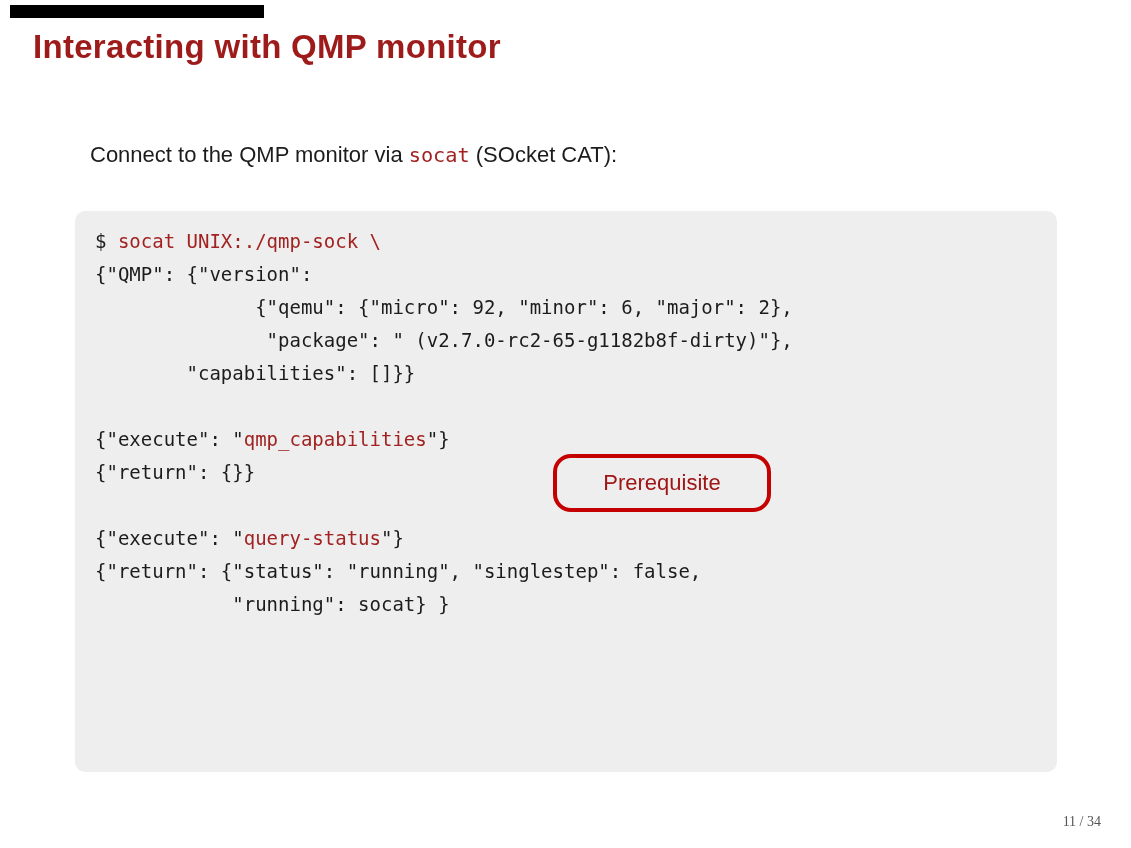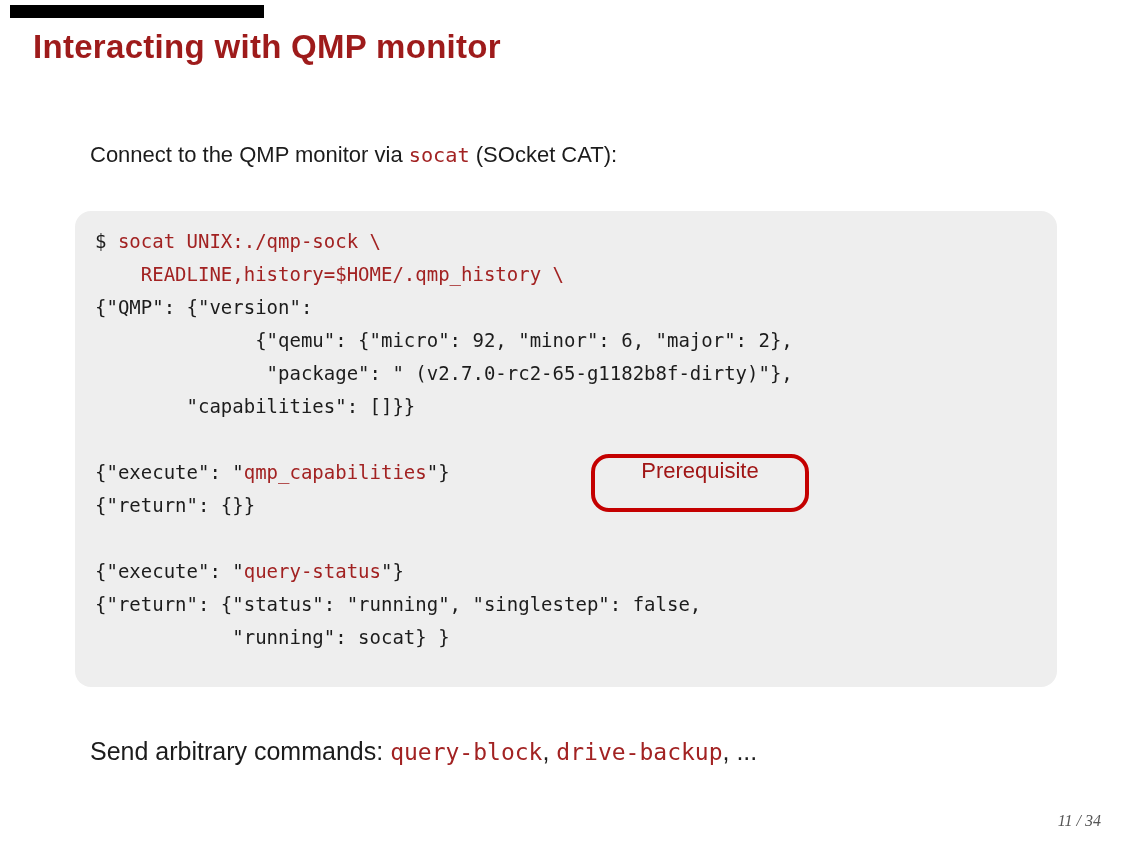--- a/index.html
+++ b/index.html
@@ -30,81 +30,78 @@
     position: absolute; left: 90px; top: 737px;
     font-size: 25px; color: var(--text, #1c1c1c);
   }
   .inline-code {
     font-family: "DejaVu Sans Mono", "Liberation Mono", monospace;
     color: var(--code-red, #a22222);
     font-size: 0.92em;
   }
   .codeblock {
     position: absolute; left: 75px; top: 211px;
-    width: 982px; height: 476px;
+    width: 982px; height: 561px;
     background: var(--code-bg, #eeeeee);
-    border-radius: 16px;
+    border-radius: 10px;
   }
   .code-lines {
     position: absolute; left: 20px; top: 14px; right: 8px;
     font-family: "DejaVu Sans Mono", "Liberation Mono", monospace;
     font-size: 19px; line-height: 33px;
     color: var(--text, #222222);
   }
   .code-line { white-space: pre; }
   .seg-plain { color: var(--text, #222222); }
   .seg-highlight { color: var(--code-red, #a22222); }
   .seg-bold { font-weight: normal; color: var(--text, #222222); }
   .badge {
-    position: absolute; left: 516px; top: 243px;
+    position: absolute; left: 478px; top: 243px;
     width: 218px; height: 58px;
     border: 4px solid var(--badge-border, #c40000);
     border-radius: 18px;
-    display: flex; justify-content: center;
+    display: flex; align-items: center; justify-content: center;
     color: var(--badge-text, #a01515);
     font-size: 22px;
     background: transparent;
   }
   .pagenum {
     position: absolute; right: 30px; bottom: 18px;
-    font-size: 16px;
+    font-size: 14px;
     color: var(--pagenum, #555555);
     font-family: "Liberation Serif", "DejaVu Serif", serif;
-    font-style: italic;
   }
 </style>
 </head>
 <body>
 
 <div class="slide">
 
   <div class="topbar"></div>
 
   <h1 class="title">Interacting with QMP monitor</h1>
 
   <p class="intro"><span>Connect to the QMP monitor via </span><span class="inline-code">socat</span><span> (SOcket CAT):</span></p>
 
   <div class="codeblock">
     <div class="code-lines" id="code-lines">
         <div class="code-line"><span class="seg-plain">$ </span><span class="seg-highlight">socat UNIX:./qmp-sock \</span></div>
-        <div class="code-line"><span class="seg-plain">    </span><span class="seg-highlight">READLINE,history=$HOME/.qmp_history \</span></div>
         <div class="code-line"><span class="seg-plain">{"QMP": {"version":</span></div>
         <div class="code-line"><span class="seg-plain">              {"qemu": {"micro": 92, "minor": 6, "major": 2},</span></div>
         <div class="code-line"><span class="seg-plain">               "package": " (v2.7.0-rc2-65-g1182b8f-dirty)"},</span></div>
         <div class="code-line"><span class="seg-plain">        "capabilities": []}}</span></div>
         <div class="code-line">&nbsp;</div>
         <div class="code-line"><span class="seg-plain">{"execute": "</span><span class="seg-highlight">qmp_capabilities</span><span class="seg-plain">"}</span></div>
         <div class="code-line"><span class="seg-plain">{"return": {}}</span></div>
         <div class="code-line">&nbsp;</div>
         <div class="code-line"><span class="seg-plain">{"execute": "</span><span class="seg-highlight">query-status</span><span class="seg-plain">"}</span></div>
         <div class="code-line"><span class="seg-plain">{"return": {"status": "running", "singlestep": </span><span class="seg-bold">false</span><span class="seg-plain">,</span></div>
         <div class="code-line"><span class="seg-plain">            "running": </span><span class="seg-bold">socat</span><span class="seg-plain">} }</span></div>
       </div>
     <div class="badge">
       <span>Prerequisite</span>
     </div>
   </div>
 
-  <p class="outro"><span>Send arbitrary commands: </span><span class="inline-code">query-block</span><span>, </span><span class="inline-code">drive-backup</span><span>, ...</span></p>
 
   <div class="pagenum">11 / 34</div>
 
 </div>
 
 </body></html>

